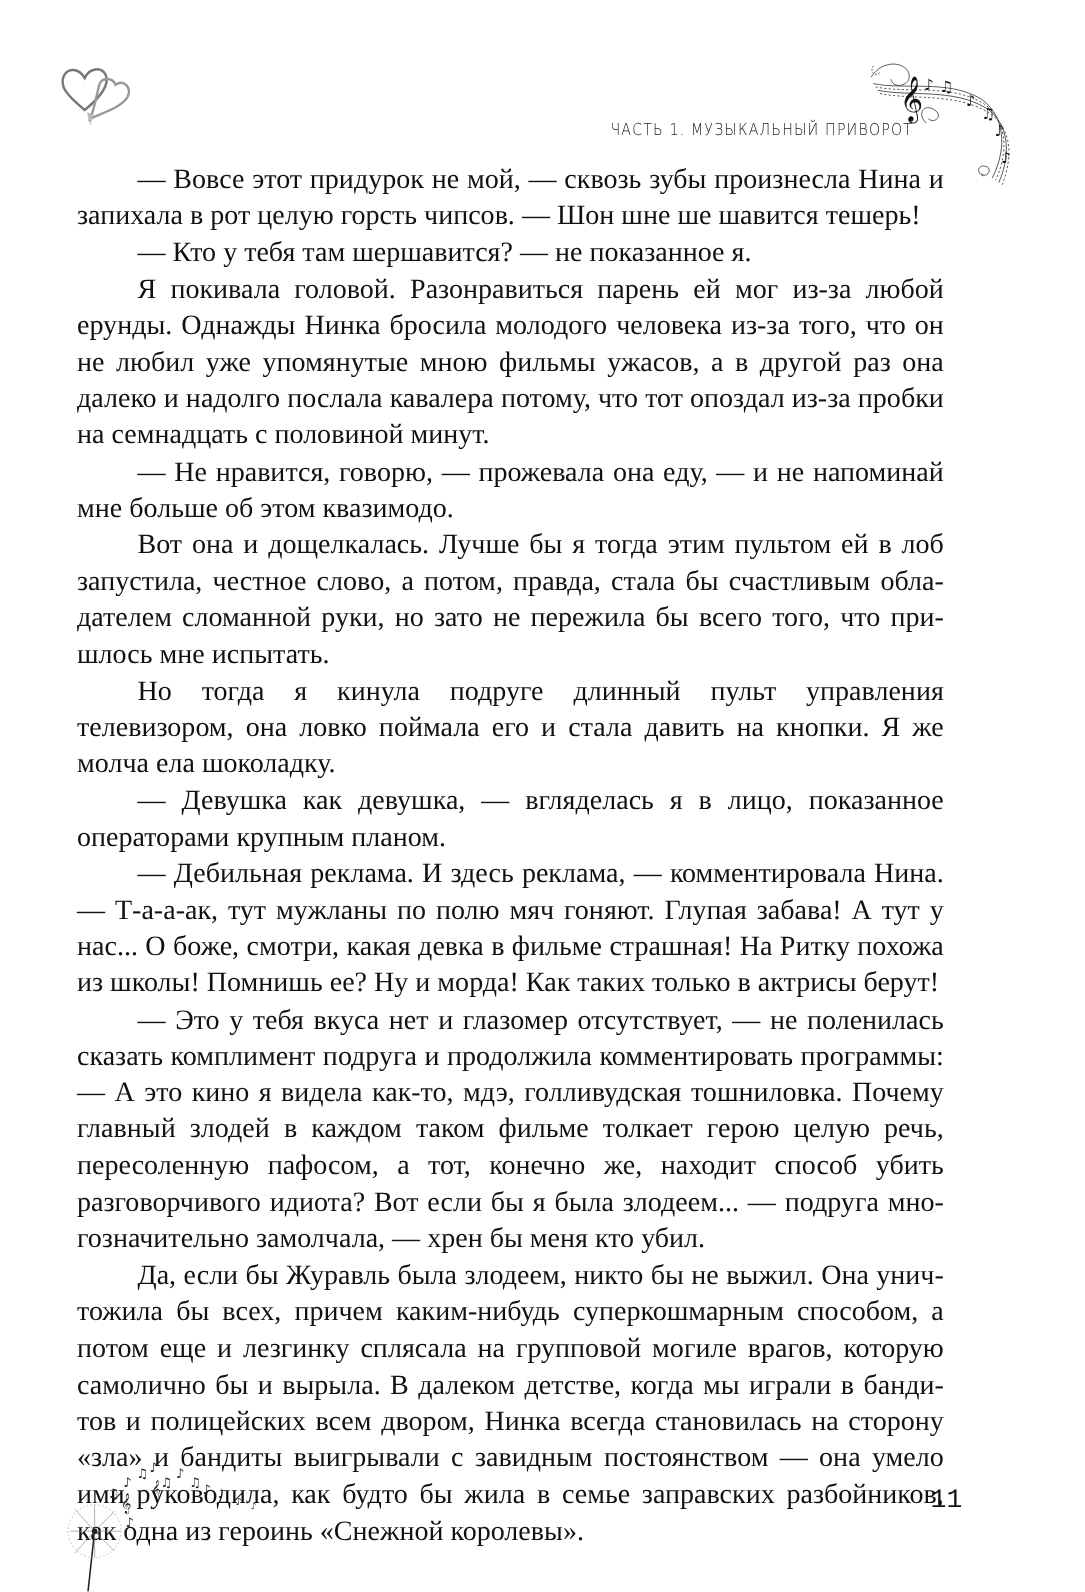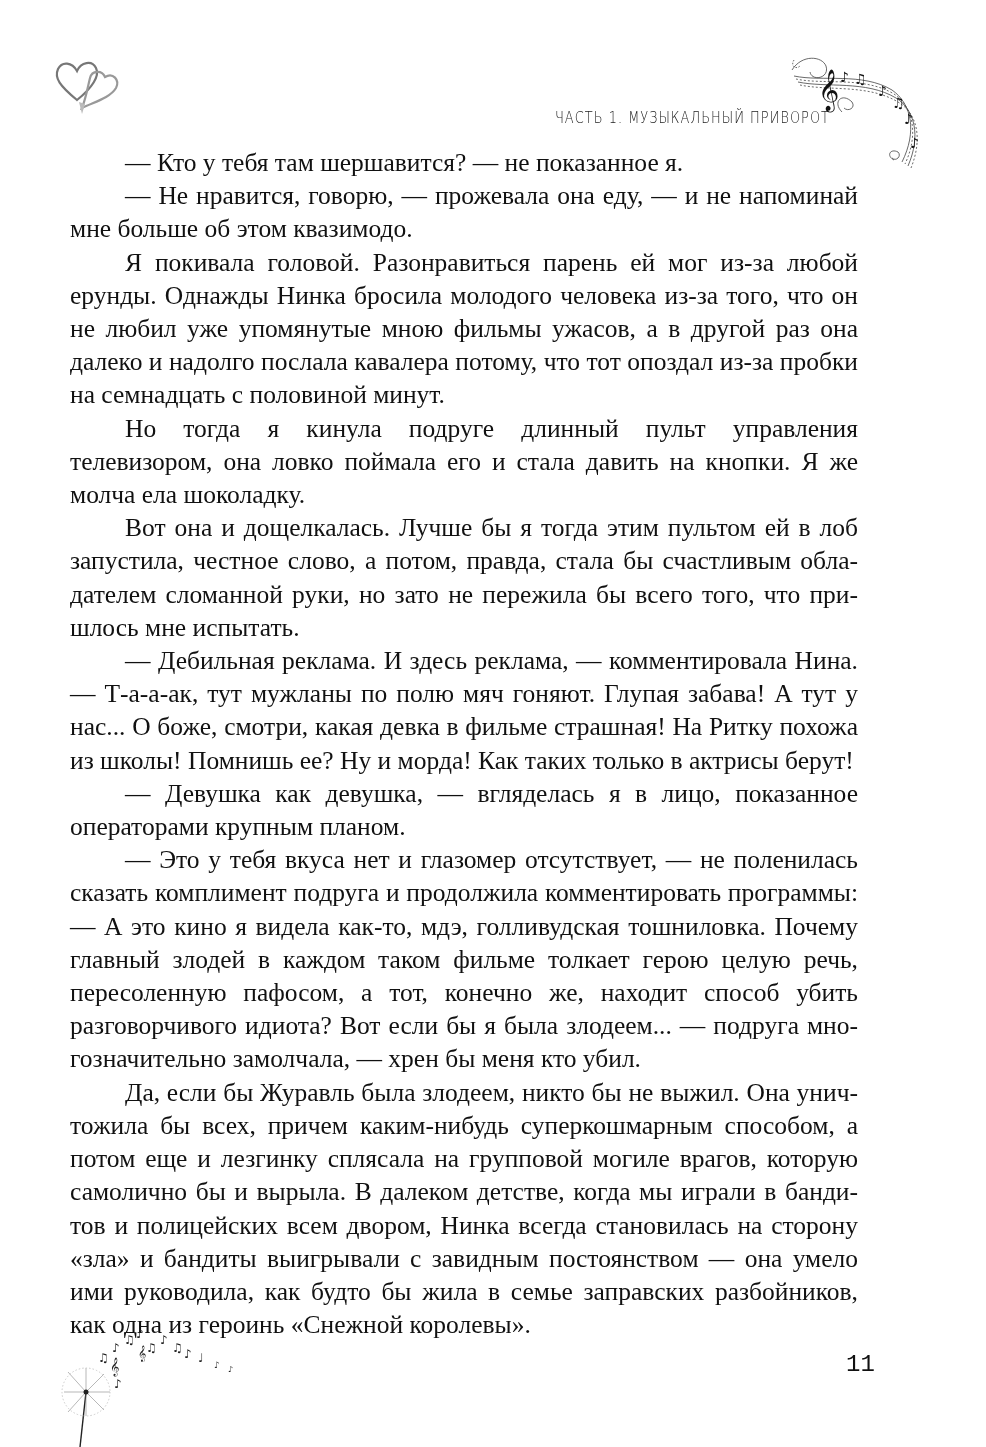--- a/index.html
+++ b/index.html
@@ -54,27 +54,28 @@
       <text x="58" y="30">♪</text>
       <text x="72" y="32">♫</text>
       <text x="96" y="44">♪</text>
       <text x="110" y="56">♫</text>
       <text x="122" y="72">♪</text>
       <text x="128" y="96">♪</text>
     </g>
   </svg>
 
   <div class="body-text">
+    <p>— Вовсе этот придурок не мой, — сквозь зубы произнесла Нина и запихала в рот целую горсть чипсов. — Шон шне ше шавится тешерь!</p>
     <p>— Кто у тебя там шершавится? — не показанное я.</p>
+    <p>Я покивала головой. Разонравиться парень ей мог из-за любой ерун­ды. Однажды Нинка бросила молодого человека из-за того, что он не любил уже упомянутые мною фильмы ужасов, а в другой раз она дале­ко и надолго послала кавалера потому, что тот опоздал из-за пробки на семнадцать с половиной минут.</p>
     <p>— Не нравится, говорю, — прожевала она еду, — и не напоминай мне больше об этом квазимодо.</p>
-    <p>Я покивала головой. Разонравиться парень ей мог из-за любой ерун­ды. Однажды Нинка бросила молодого человека из-за того, что он не любил уже упомянутые мною фильмы ужасов, а в другой раз она дале­ко и надолго послала кавалера потому, что тот опоздал из-за пробки на семнадцать с половиной минут.</p>
+    <p>Вот она и дощелкалась. Лучше бы я тогда этим пультом ей в лоб за­пустила, честное слово, а потом, правда, стала бы счастливым обла­дателем сломанной руки, но зато не пережила бы всего того, что при­шлось мне испытать.</p>
     <p>Но тогда я кинула подруге длинный пульт управления телевизором, она ловко поймала его и стала давить на кнопки. Я же молча ела шоколадку.</p>
-    <p>Вот она и дощелкалась. Лучше бы я тогда этим пультом ей в лоб за­пустила, честное слово, а потом, правда, стала бы счастливым обла­дателем сломанной руки, но зато не пережила бы всего того, что при­шлось мне испытать.</p>
+    <p>— Девушка как девушка, — вгляделась я в лицо, показанное опера­торами крупным планом.</p>
     <p>— Дебильная реклама. И здесь реклама, — комментировала Нина. — Т-а-а-ак, тут мужланы по полю мяч гоняют. Глупая забава! А тут у нас... О боже, смотри, какая девка в фильме страшная! На Ритку похожа из школы! Помнишь ее? Ну и морда! Как таких только в актрисы берут!</p>
-    <p>— Девушка как девушка, — вгляделась я в лицо, показанное опера­торами крупным планом.</p>
     <p>— Это у тебя вкуса нет и глазомер отсутствует, — не поленилась сказать комплимент подруга и продолжила комментировать програм­мы: — А это кино я видела как-то, мдэ, голливудская тошниловка. По­чему главный злодей в каждом таком фильме толкает герою целую речь, пересоленную пафосом, а тот, конечно же, находит способ убить разговорчивого идиота? Вот если бы я была злодеем... — подруга мно­гозначительно замолчала, — хрен бы меня кто убил.</p>
     <p>Да, если бы Журавль была злодеем, никто бы не выжил. Она унич­тожила бы всех, причем каким-нибудь суперкошмарным способом, а потом еще и лезгинку сплясала на групповой могиле врагов, которую самолично бы и вырыла. В далеком детстве, когда мы играли в банди­тов и полицейских всем двором, Нинка всегда становилась на сторону «зла» и бандиты выигрывали с завидным постоянством — она умело ими руководила, как будто бы жила в семье заправских разбойников, как одна из героинь «Снежной королевы».</p>
 
   </div>
 
   <svg class="orn" style="left:28px;top:1322px" width="250" height="125" viewBox="0 0 250 125">
     <line x1="58" y1="70" x2="52" y2="125" stroke="#222" stroke-width="1.4"></line>
     <g stroke="#888" stroke-width="0.6">
       <line x1="58" y1="70" x2="40" y2="50"></line>
         <line x1="58" y1="70" x2="58" y2="46"></line>

